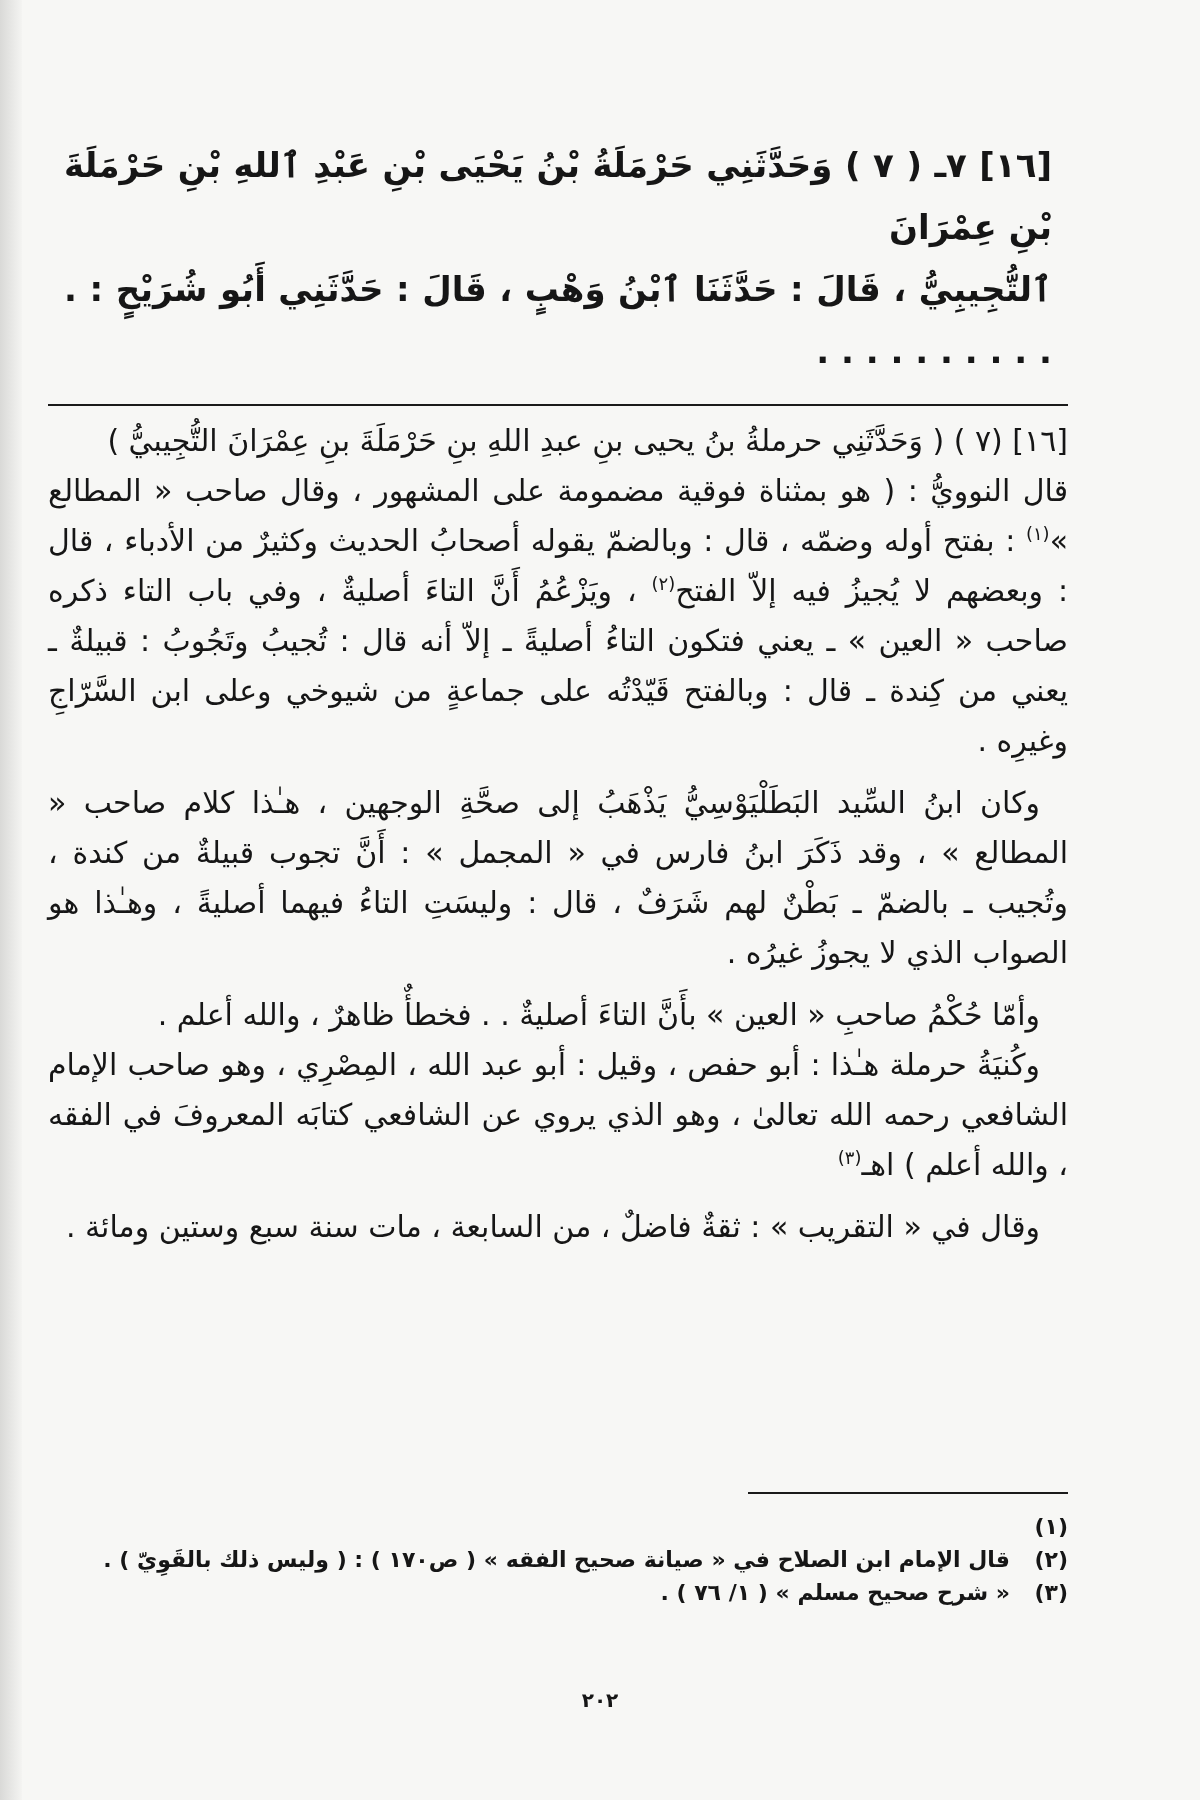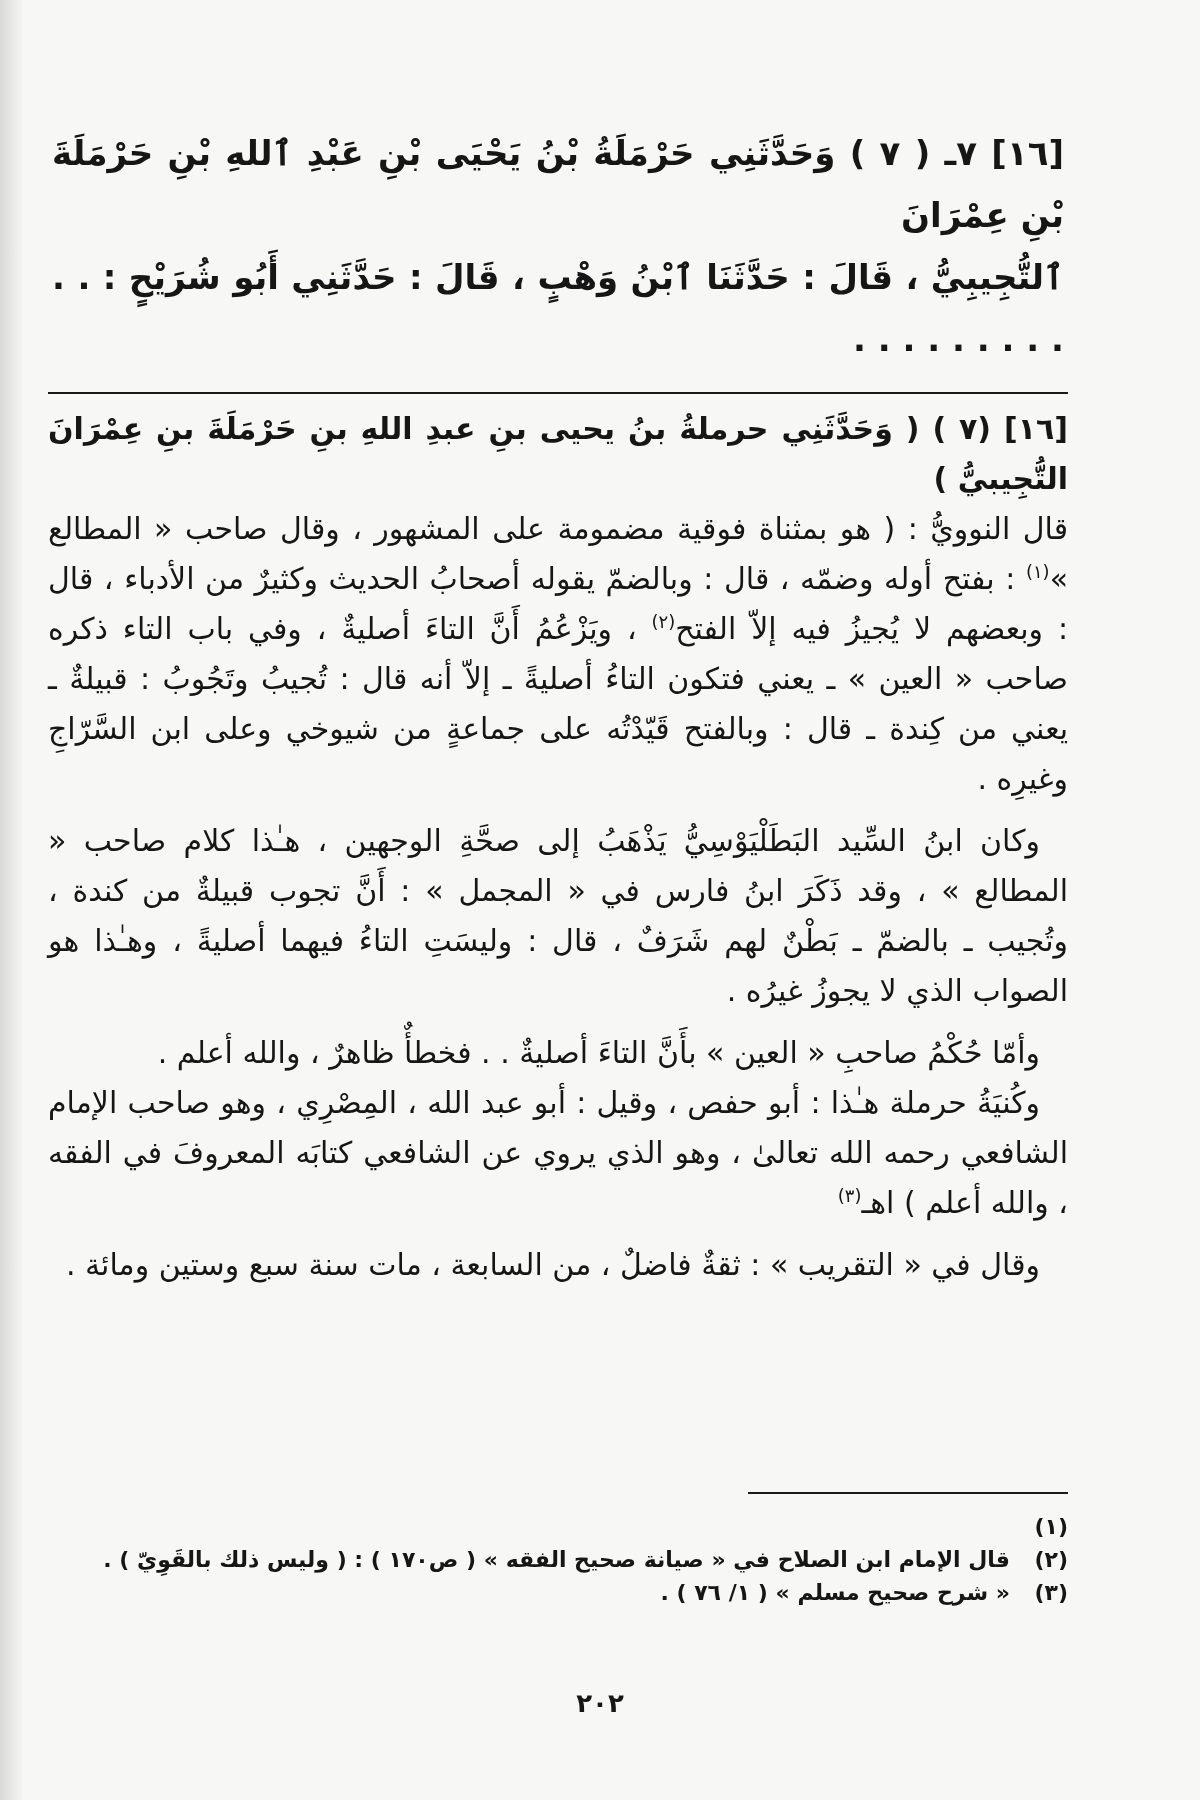--- a/index.html
+++ b/index.html
@@ -27,21 +27,21 @@
       width: 1020px;
       top: 118px;
       direction: rtl;
       text-align: justify;
       text-align-last: right;
     }
     .hadith {
       font-size: 34px;
       line-height: 62px;
       font-weight: bold;
-      margin: 4px;
+      margin: 16px;
     }
     .hadith .dots {
       letter-spacing: 6px;
     }
     .rule-top {
       border: none;
       border-top: 2px solid #1a1a1a;
       margin: 22px 0 0 0;
       width: 1020px;
     }
@@ -53,21 +53,21 @@
     .commentary p {
       margin: 0;
     }
     .commentary p.gap {
       margin-top: 12px;
     }
     .commentary p.indent {
       text-indent: 28px;
     }
     .bold {
-      font-weight: bold;
+      font-weight: normal;
     }
     sup {
       font-size: 18px;
       line-height: 0;
     }
     .rule-foot {
       position: absolute;
       top: 1492px;
       right: 132px;
       width: 320px;
@@ -89,21 +89,21 @@
     }
     .fn-num {
       min-width: 36px;
     }
     .page-number {
       position: absolute;
       top: 1688px;
       left: 0;
       width: 1200px;
       text-align: center;
-      font-size: 26px;
+      font-size: 20px;
       font-weight: bold;
       direction: rtl;
     }
   </style>
 </head>
 <body>
 
 <div class="page-shade"></div>
 
 <div class="page">

